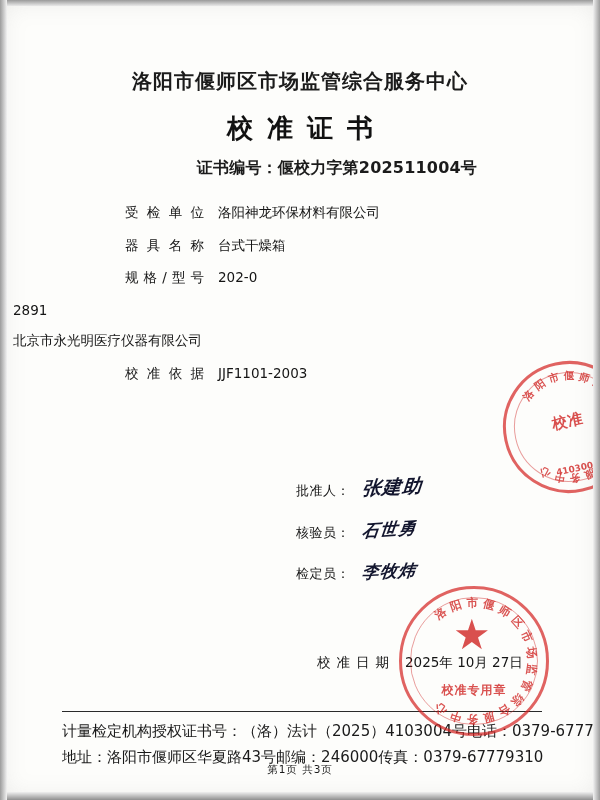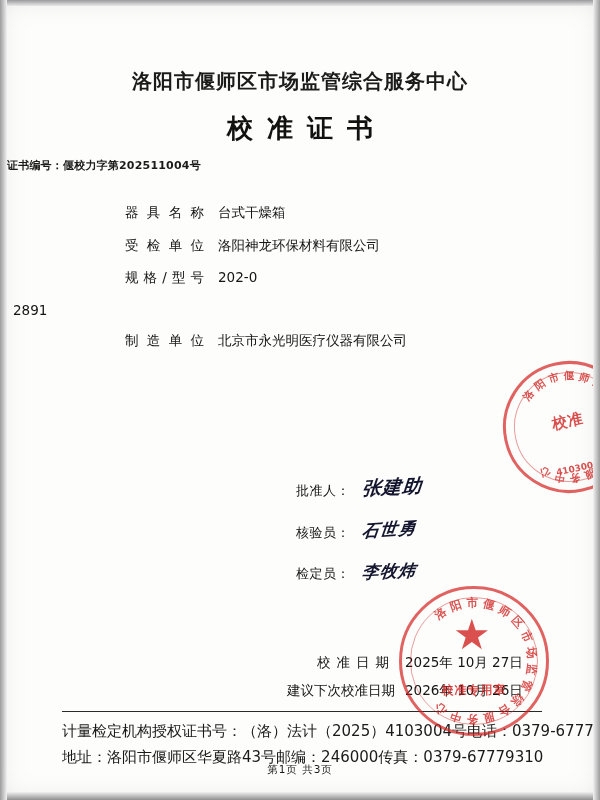--- a/index.html
+++ b/index.html
@@ -72,22 +72,22 @@
     font-weight: bold;
     letter-spacing: 14px;
     text-indent: 14px;
     color: #111;
   }
   .cert-no {
     position: absolute;
     top: 152px;
     left: 0;
     width: 470px;
-    text-align: left;
-    font-size: 11px;
+    text-align: right;
+    font-size: 16px;
     font-weight: bold;
     color: #1b1b1b;
     letter-spacing: 0.2px;
   }
 
   .fields {
     position: absolute;
     top: 198px;
     left: 0;
     width: 586px;
@@ -285,37 +285,40 @@
   <div class="edge-right"></div>
 
   <div class="doc">
 
     <div class="title-org">洛阳市偃师区市场监管综合服务中心</div>
     <div class="title-main">校准证书</div>
     <div class="cert-no">证书编号：偃校力字第202511004号</div>
 
     <div class="fields">
       <div class="field-row">
+        <div class="field-label">受检单位</div>
+        <div class="field-value">洛阳神龙环保材料有限公司</div>
+      </div>
+      <div class="field-row">
         <div class="field-label">器具名称</div>
         <div class="field-value">台式干燥箱</div>
       </div>
       <div class="field-row">
-        <div class="field-label">受检单位</div>
-        <div class="field-value">洛阳神龙环保材料有限公司</div>
-      </div>
-      <div class="field-row">
         <div class="field-label">规格/型号</div>
         <div class="field-value">202-0</div>
       </div>
       <div class="field-row">
         <div class="field-value">2891</div>
       </div>
       <div class="field-row">
-        <div class="field-label">制造单位</div>
         <div class="field-value">北京市永光明医疗仪器有限公司</div>
+      </div>
+      <div class="field-row">
+        <div class="field-label">校准依据</div>
+        <div class="field-value">JJF1101-2003</div>
       </div>
     </div>
 
     <div class="approvals">
       <div class="appr-row">
         <div class="appr-label">批准人：</div>
         <div class="sig">张建助</div>
       </div>
       <div class="appr-row">
         <div class="appr-label">核验员：</div>
@@ -324,24 +327,20 @@
       <div class="appr-row">
         <div class="appr-label">检定员：</div>
         <div class="sig s3">李牧炜</div>
       </div>
     </div>
 
     <div class="dates">
       <div class="date-row">
         <div class="date-label spaced">校准日期</div>
         <div class="date-value">2025年 10月 27日</div>
-      </div>
-      <div class="date-row">
-        <div class="date-label">建议下次校准日期</div>
-        <div class="date-value">2026年 10月 26日</div>
       </div>
     </div>
 
     <div class="footer">
       <div class="footer-row">
         <div class="footer-left">计量检定机构授权证书号：（洛）法计（2025）4103004号</div>
         <div class="footer-right">电话：0379-67779310</div>
       </div>
       <div class="footer-row">
         <div class="footer-left">地址：洛阳市偃师区华夏路43号</div>

